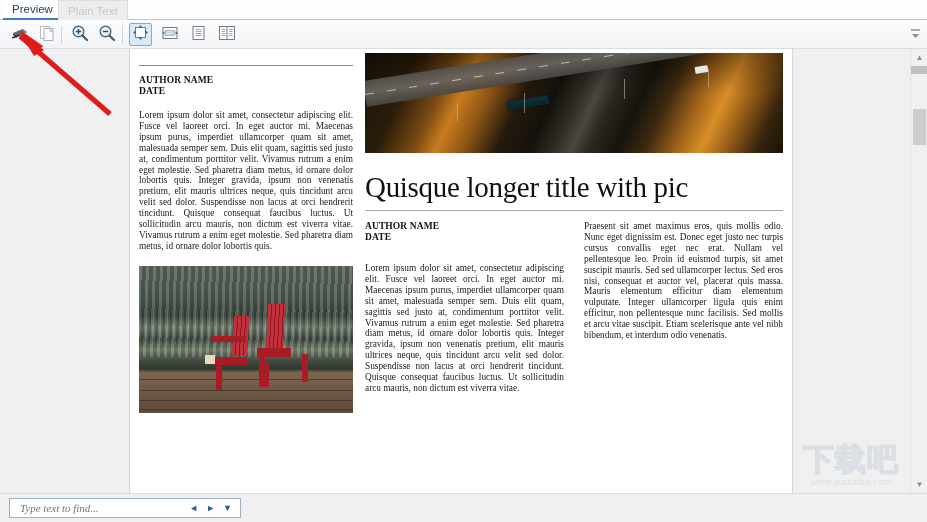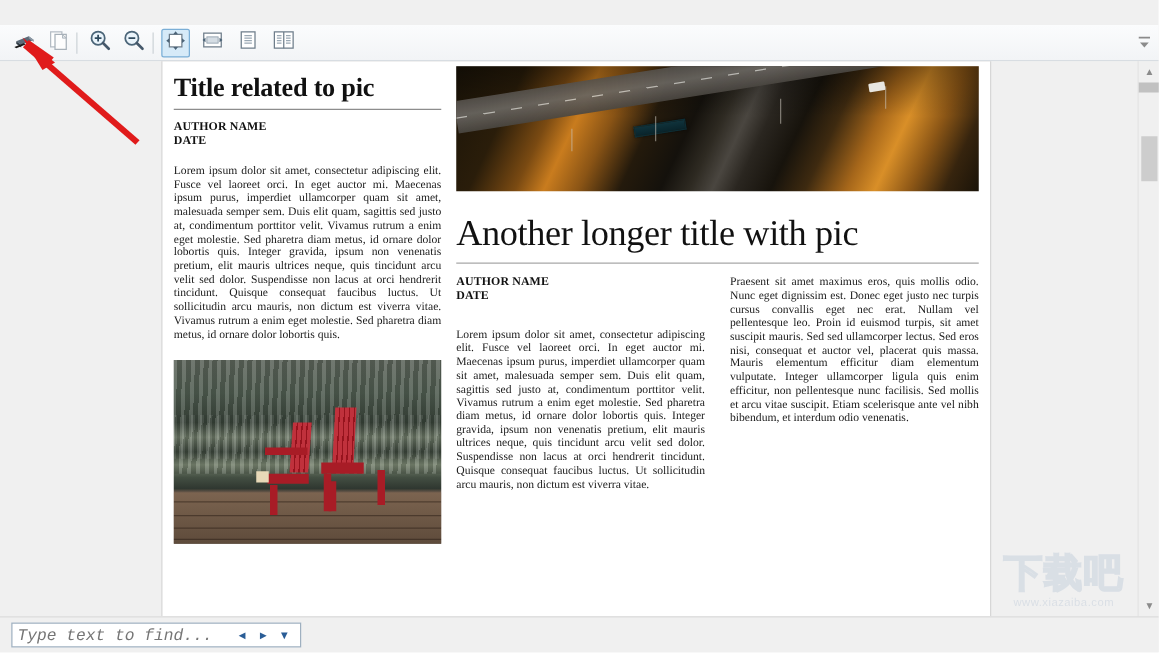--- a/index.html
+++ b/index.html
@@ -211,25 +211,25 @@
   .findbox {
     position: absolute; left: 9px; top: 4px;
     width: 232px; height: 20px;
     background: #ffffff;
     border: 1px solid #9fb0c0;
     display: flex; align-items: center;
   }
   .findinput {
     flex: 1;
     border: none; outline: none;
-    font-family: Liberation Mono, monospace;
+    font-family: Liberation Serif, serif;
     font-style: italic;
-    font-size: 13px;
+    font-size: 11px;
     color: #6a6a6a;
-    padding-left: 4px;
+    padding-left: 10px;
     background: transparent;
   }
   .find-nav {
     display: flex; align-items: center; gap: 8px;
     padding-right: 8px;
     color: #2a5d96;
   }
   .find-nav span { font-size: 9px; line-height: 1; cursor: default; }
 
   
@@ -283,20 +283,28 @@
     position: absolute; left: 10px; top: 26px;
     width: 120px; height: 95px;
     pointer-events: none;
   }
 </style>
 </head>
 <body>
 
 <div id="app">
 
+  <div class="tabstrip">
+    <div class="tab active">
+      <span>Preview</span>
+    </div>
+    <div class="tab inactive">
+      <span>Plain Text</span>
+    </div>
+  </div>
 
   <div class="toolbar">
 
     <div class="tbtn" style="left:8px">
       <span>
         <svg width="19" height="17" viewBox="0 0 19 17">
           <path d="M3 9 L13 5 L17 8 L7 12 Z" fill="#5b6a78"></path>
           <path d="M3 9 L7 12 L7 14 L3 11 Z" fill="#2f3a44"></path>
           <path d="M13 5 L17 8 L17 9.5 L13 6.5 Z" fill="#8d9aa6"></path>
           <path d="M1.5 13.5 L9 10.5 L10.5 11.5 L3 14.5 Z" fill="#1a1a1a"></path>
@@ -383,21 +391,20 @@
       </svg>
     </div>
   </div>
 
   <div class="viewport">
     <div class="page">
       <div class="pagegrid">
 
         <div class="colL">
           <div style="height:6px"></div>
-          <div class="headline-1">Title related to pic</div>
           <div class="rule" style="margin-top:6px"></div>
 
           <div style="height:9px"></div>
           <div class="byline">AUTHOR NAME</div>
           <div class="byline">DATE</div>
 
           <div style="height:13px"></div>
           <div class="body">Lorem ipsum dolor sit amet, consectetur adipiscing elit. Fusce vel laoreet orci. In eget auctor mi. Maecenas ipsum purus, imperdiet ullamcorper quam sit amet, malesuada semper sem. Duis elit quam, sagittis sed justo at, condimentum porttitor velit. Vivamus rutrum a enim eget molestie. Sed pharetra diam metus, id ornare dolor lobortis quis. Integer gravida, ipsum non venenatis pretium, elit mauris ultrices neque, quis tincidunt arcu velit sed dolor. Suspendisse non lacus at orci hendrerit tincidunt. Quisque consequat faucibus luctus. Ut sollicitudin arcu mauris, non dictum est viverra vitae. Vivamus rutrum a enim eget molestie. Sed pharetra diam metus, id ornare dolor lobortis quis.</div>
 
           <div style="height:14px"></div>
@@ -437,21 +444,21 @@
             <div class="car"></div>
             <div class="pole" style="left:22%;top:50%;height:18px;"></div>
             <div class="pole" style="left:38%;top:40%;height:20px;"></div>
             <div class="pole" style="left:62%;top:26%;height:20px;"></div>
             <div class="pole" style="left:82%;top:16%;height:18px;"></div>
           </div>
 
           <div style="height:6px"></div>
 
           <div style="height:12px"></div>
-          <div class="headline-2">Another longer title with pic</div>
+          <div class="headline-2">Quisque longer title with pic</div>
           <div class="rule thin" style="margin-top:7px"></div>
 
           <div style="height:10px"></div>
           <div style="position:relative;display:flex;gap:20px;align-items:flex-start;">
             <div style="width:199px;">
               <div class="byline">AUTHOR NAME</div>
               <div class="byline">DATE</div>
               <div style="height:20px"></div>
               <div class="body">Lorem ipsum dolor sit amet, consectetur adipiscing elit. Fusce vel laoreet orci. In eget auctor mi. Maecenas ipsum purus, imperdiet ullamcorper quam sit amet, malesuada semper sem. Duis elit quam, sagittis sed justo at, condimentum porttitor velit. Vivamus rutrum a enim eget molestie. Sed pharetra diam metus, id ornare dolor lobortis quis. Integer gravida, ipsum non venenatis pretium, elit mauris ultrices neque, quis tincidunt arcu velit sed dolor. Suspendisse non lacus at orci hendrerit tincidunt. Quisque consequat faucibus luctus. Ut sollicitudin arcu mauris, non dictum est viverra vitae.</div>
             </div>

